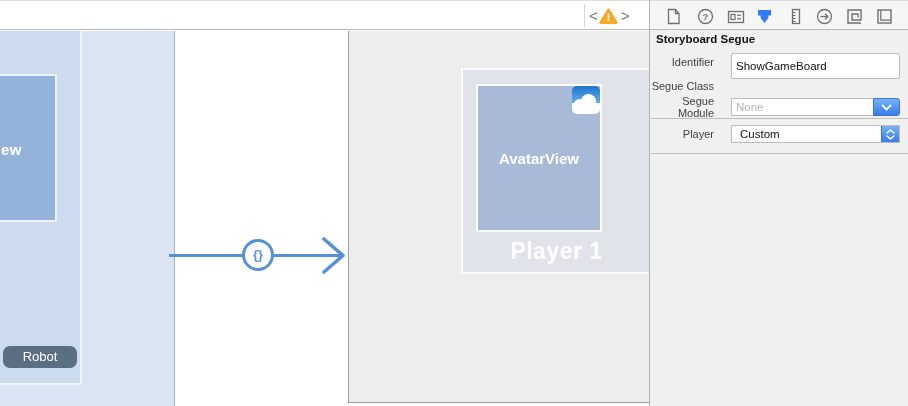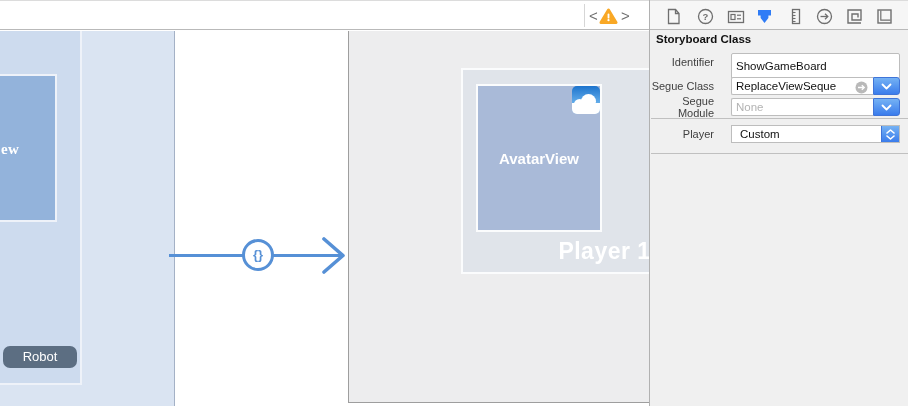--- a/index.html
+++ b/index.html
@@ -20,21 +20,21 @@
   #canvas { position:absolute; left:0; top:31px; width:649px; height:375px; background:#ffffff; }
 
   
   #left-scene { position:absolute; left:0; top:0; width:175px; height:375px;
     background:#dae4f2; border-right:1px solid #a4b1c6; }
   #left-inner-view { position:absolute; left:0; top:0; width:82px; height:354px;
     background:#cddbee; border-right:2px solid #eef2f9; border-bottom:2px solid #eef2f9; }
   #left-avatar { position:absolute; left:0; top:43px; width:57px; height:148px;
     background:#93b3db; border:2px solid #eef2f9; border-left:none; }
   #left-avatar-frag { position:absolute; left:1px; top:110px; width:54px;
-    color:#ffffff; font-weight:bold; font-size:15px; letter-spacing:0.3px;font-family:Liberation Serif, serif; }
+    color:#ffffff; font-weight:bold; font-size:15px; letter-spacing:0.3px; }
   #robot-btn { position:absolute; left:3px; top:315px; width:74px; height:22px;
     background:#5c6e82; border-radius:7px; color:#fff; font-size:13px;
     text-align:center; line-height:22px; }
 
   
   #segue-shaft { position:absolute; left:169px; top:223px; width:172px; height:3px; background:#5690d6; }
   #segue-badge { position:absolute; left:242px; top:208px; width:32px; height:32px;
     background:#ffffff; border:3px solid #5690d6; border-radius:50%;
     color:#5690d6; font-size:13px; font-weight:bold; text-align:center; line-height:26px; }
   #segue-head { position:absolute; left:320px; top:205px; }
@@ -51,21 +51,21 @@
   #cloud-icon { position:absolute; right:0px; top:0px; width:28px; height:28px;
     border-radius:5px; overflow:hidden;
     background:linear-gradient(#1d74cd, #5da8e8 55%, #9bcdf2); }
   #cloud-icon .puff1 { position:absolute; left:9px; top:8px; width:15px; height:15px;
     border-radius:50%; background:#fff; }
   #cloud-icon .puff2 { position:absolute; left:2px; top:13px; width:11px; height:11px;
     border-radius:50%; background:#fff; }
   #cloud-icon .base  { position:absolute; left:0px; top:17px; width:28px; height:11px;
     background:#fff; }
   #player-title { position:absolute; left:0; top:168px; width:100%; text-align:center;
-    color:#ffffff; font-weight:bold; font-size:23px; letter-spacing:0.5px;margin-left:48px; }
+    color:#ffffff; font-weight:bold; font-size:23px; letter-spacing:0.5px; }
 
   
   #inspector { position:absolute; left:649px; top:0; width:259px; height:406px;
     background:#f0f0f0; border-left:1px solid #b1b1b1; }
   #inspector-tabbar { position:absolute; left:0; top:0; width:259px; height:30px;
     background:#f6f6f6; border-top:1px solid #dcdcdc; border-bottom:1px solid #b9b9b9; }
   .insp-tab { position:absolute; top:6px; width:24px; height:19px;
     display:flex; align-items:center; justify-content:center; cursor:default; }
   #panel-title { position:absolute; left:6px; top:33px; font-size:11.5px; font-weight:bold; color:#111; }
 
@@ -199,48 +199,31 @@
     </div>
 
     <div class="insp-tab" style="left:222px">
       <svg width="17" height="17" viewBox="0 0 17 17">
         <rect x="2" y="2" width="13" height="13" fill="none" stroke="#6f6f6f" stroke-width="1.4"></rect>
         <path d="M4.8 2.5 v9.7 h9.7" fill="none" stroke="#6f6f6f" stroke-width="1.2"></path>
       </svg>
     </div>
   </div>
 
-  <div id="panel-title">Storyboard Class</div>
+  <div id="panel-title">Storyboard Segue</div>
 
   <div class="insp-row" style="top:53px">
     <div class="insp-label">Identifier</div>
     <div class="insp-control">
       <input class="text-field" type="text" value="ShowGameBoard" style="">
     </div>
   </div>
 
   <div class="insp-row" style="top:77px">
     <div class="insp-label">Segue Class</div>
-    <div class="insp-control">
-      <div class="combo">
-        <div class="combo-text">
-          <span>ReplaceViewSeque</span>
-          <svg class="jump-circle" viewBox="0 0 13 13">
-            <circle cx="6.5" cy="6.5" r="6" fill="#b9b9b9"></circle>
-            <line x1="3" y1="6.5" x2="8.5" y2="6.5" stroke="#fff" stroke-width="1.4"></line>
-            <path d="M6.8 4.2 L9.2 6.5 L6.8 8.8" fill="none" stroke="#fff" stroke-width="1.4"></path>
-          </svg>
-        </div>
-        <div class="combo-btn">
-          <svg width="11" height="7" viewBox="0 0 11 7">
-            <path d="M1.5 1.5 L5.5 5.5 L9.5 1.5" fill="none" stroke="#fff" stroke-width="1.8" stroke-linecap="round" stroke-linejoin="round"></path>
-          </svg>
-        </div>
-      </div>
-    </div>
   </div>
 
   <div class="insp-row" style="top:98px">
     <div class="insp-label">Segue Module</div>
     <div class="insp-control">
       <div class="combo">
         <div class="combo-text placeholder">
           <span>None</span>
         </div>
         <div class="combo-btn">

